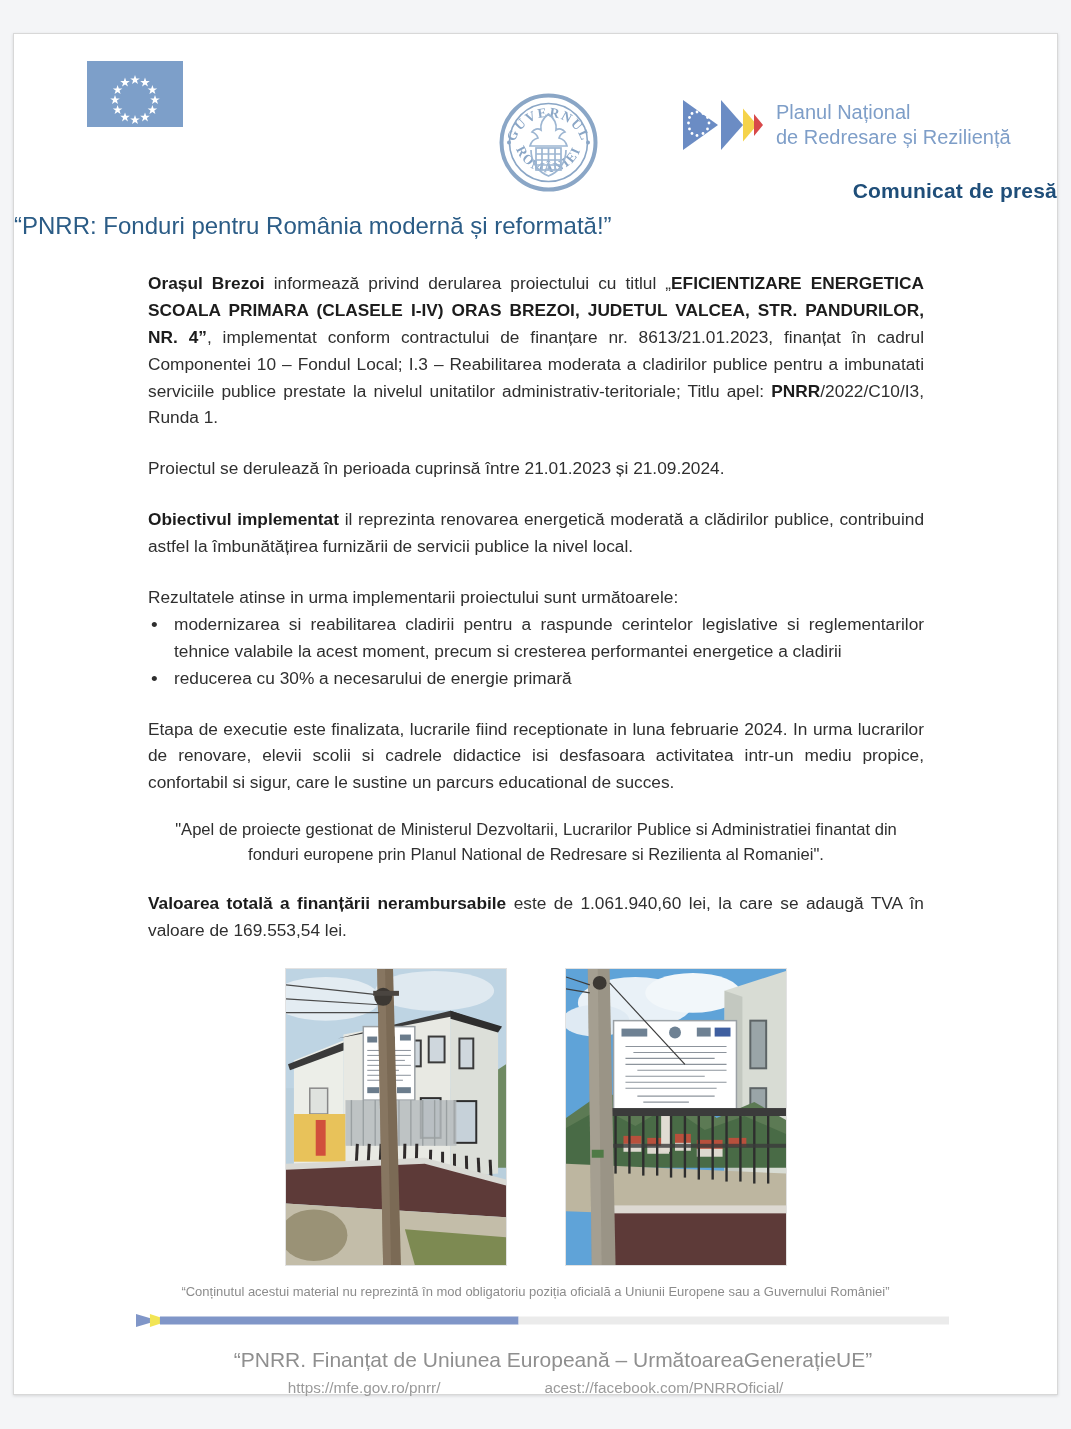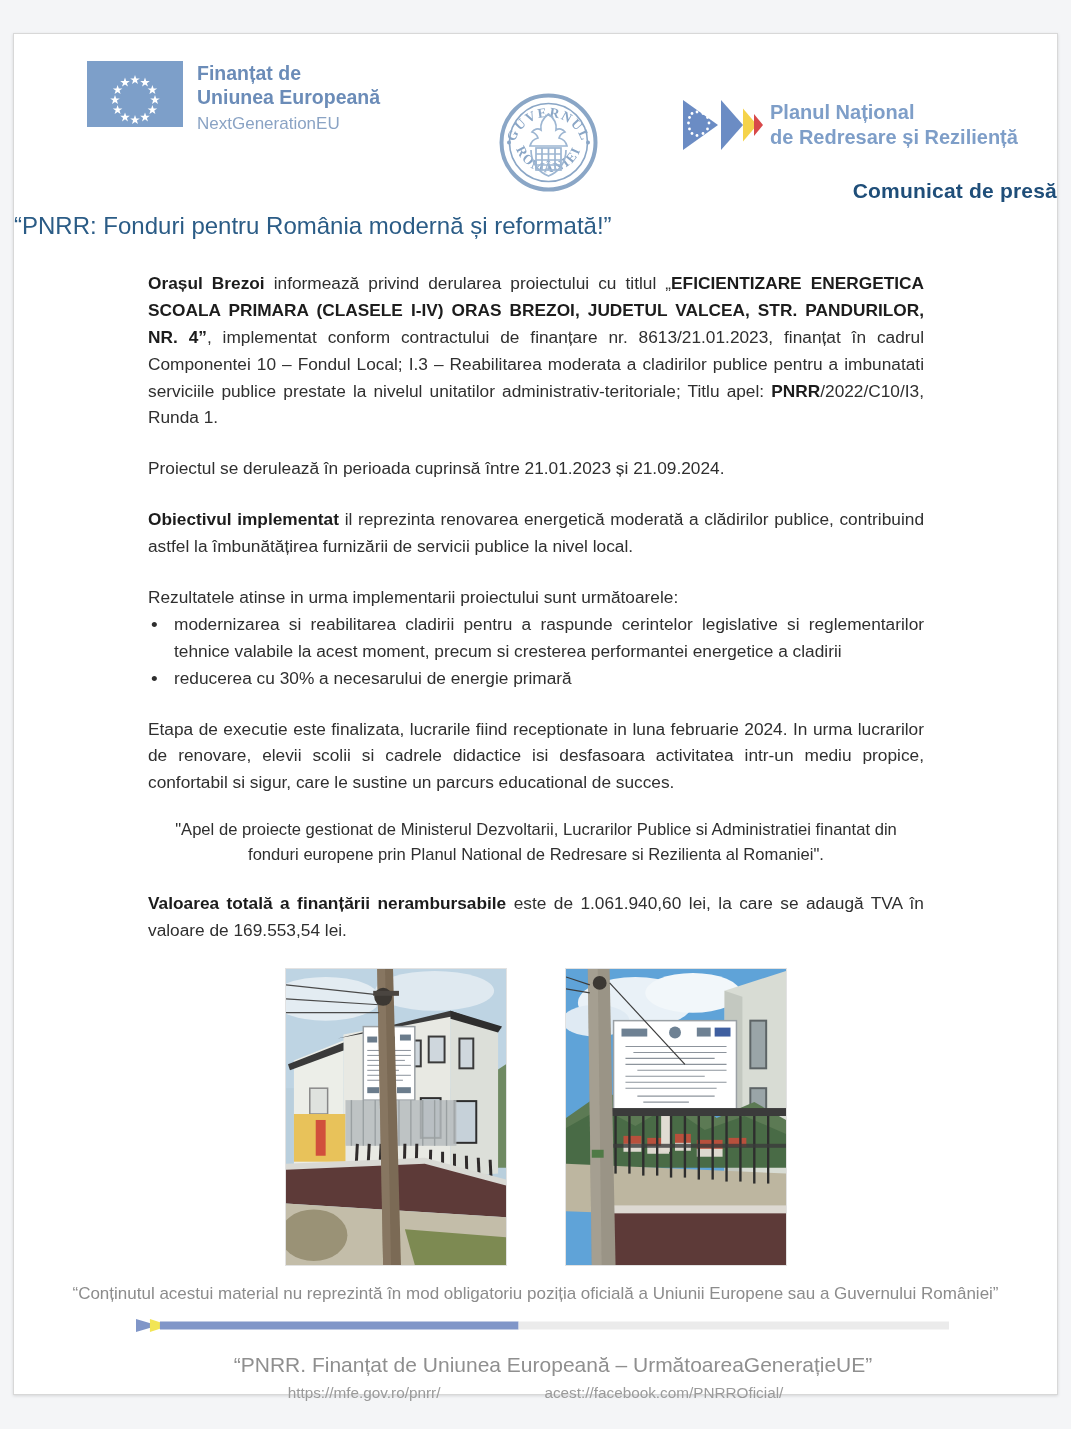--- a/index.html
+++ b/index.html
@@ -73,22 +73,21 @@
     width: 101px;
     height: 101px;
   }
 
   .pnrr-block {
     position: absolute;
     left: 667px;
     top: 52px;
     display: flex;
     align-items: center;
-    gap: 3px;
-    font-weight: bold;
+    gap: 9px;
   }
   .pnrr-mark { width: 86px; height: 58px; flex: none; }
   .pnrr-text { }
   .pnrr-l1, .pnrr-l2 {
     font-size: 20px;
     color: #7e9ec8;
     line-height: 1.23;
     white-space: nowrap;
   }
 
@@ -161,21 +160,21 @@
     border: 1px solid #e2e2e2;
     overflow: hidden;
     position: relative;
     background: #9fb3c4;
   }
   .photo svg { display: block; width: 100%; height: 100%; }
 
   
   .disclaimer {
     text-align: center;
-    font-size: 17px;
+    font-size: 13px;
     color: #8c8c8c;
     margin: 18px 40px 0 40px;
   }
 
   .bar-row {
     margin: 14px 108px 0 122px;
     height: 15px;
     position: relative;
   }
   .bar-row svg { display:block; width: 100%; height: 15px; }
@@ -216,25 +215,20 @@
             <polygon points="65.4,44 66.6,47.4 70.2,47.4 67.3,49.6 68.4,53 65.4,50.9 62.4,53 63.5,49.6 60.6,47.4 64.2,47.4"></polygon>
             <polygon points="58,51.4 59.2,54.8 62.8,54.8 59.9,57 61,60.4 58,58.3 55,60.4 56.1,57 53.2,54.8 56.8,54.8"></polygon>
             <polygon points="48,54 49.2,57.4 52.8,57.4 49.9,59.6 51,63 48,60.9 45,63 46.1,59.6 43.2,57.4 46.8,57.4"></polygon>
             <polygon points="38,51.4 39.2,54.8 42.8,54.8 39.9,57 41,60.4 38,58.3 35,60.4 36.1,57 33.2,54.8 36.8,54.8"></polygon>
             <polygon points="30.6,44 31.8,47.4 35.4,47.4 32.5,49.6 33.6,53 30.6,50.9 27.6,53 28.7,49.6 25.8,47.4 29.4,47.4"></polygon>
             <polygon points="28,34 29.2,37.4 32.8,37.4 29.9,39.6 31,43 28,40.9 25,43 26.1,39.6 23.2,37.4 26.8,37.4"></polygon>
             <polygon points="30.6,24 31.8,27.4 35.4,27.4 32.5,29.6 33.6,33 30.6,30.9 27.6,33 28.7,29.6 25.8,27.4 29.4,27.4"></polygon>
             <polygon points="38,16.6 39.2,20 42.8,20 39.9,22.2 41,25.6 38,23.5 35,25.6 36.1,22.2 33.2,20 36.8,20"></polygon>
           </g>
         </svg>
-      </div>
-      <div class="eu-text">
-        <div class="eu-l1">Finanțat de</div>
-        <div class="eu-l2">Uniunea Europeană</div>
-        <div class="eu-l3">NextGenerationEU</div>
       </div>
     </div>
 
     <div class="gov-seal">
       <svg viewBox="0 0 101 101" width="101" height="101">
         <defs>
           <path id="arcTop" d="M 16 54 A 35 35 0 0 1 85 54"></path>
           <path id="arcBot" d="M 17 52 A 34 34 0 0 0 84 52"></path>
         </defs>
         <circle cx="50.5" cy="50.5" r="47" fill="none" stroke="#8aa6c6" stroke-width="4"></circle>

